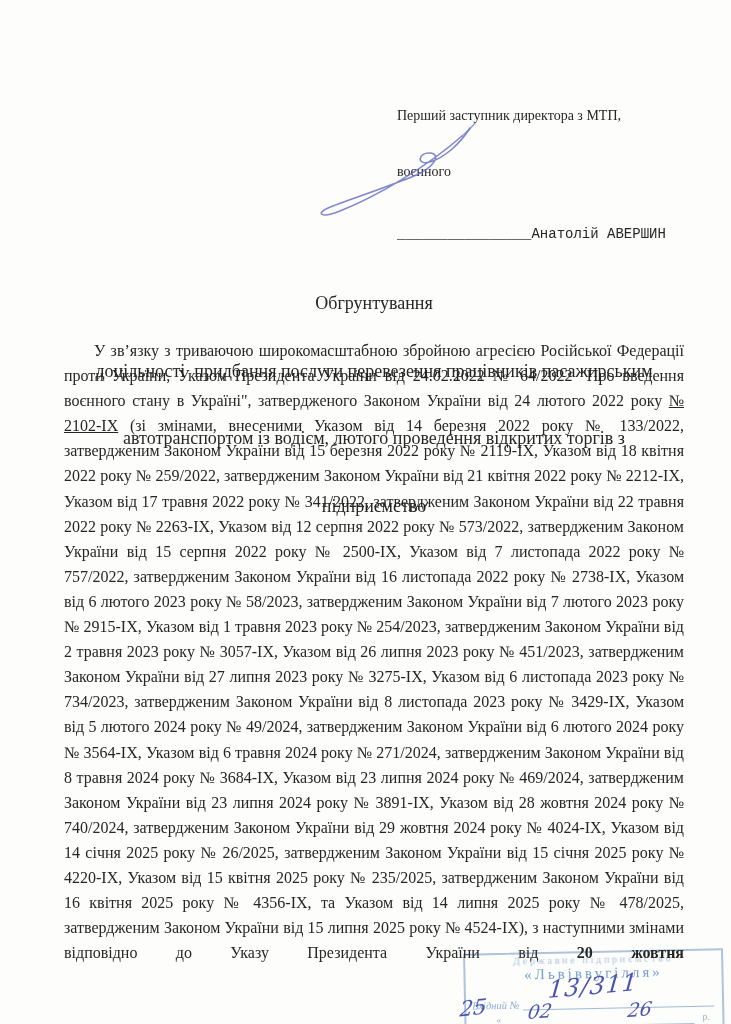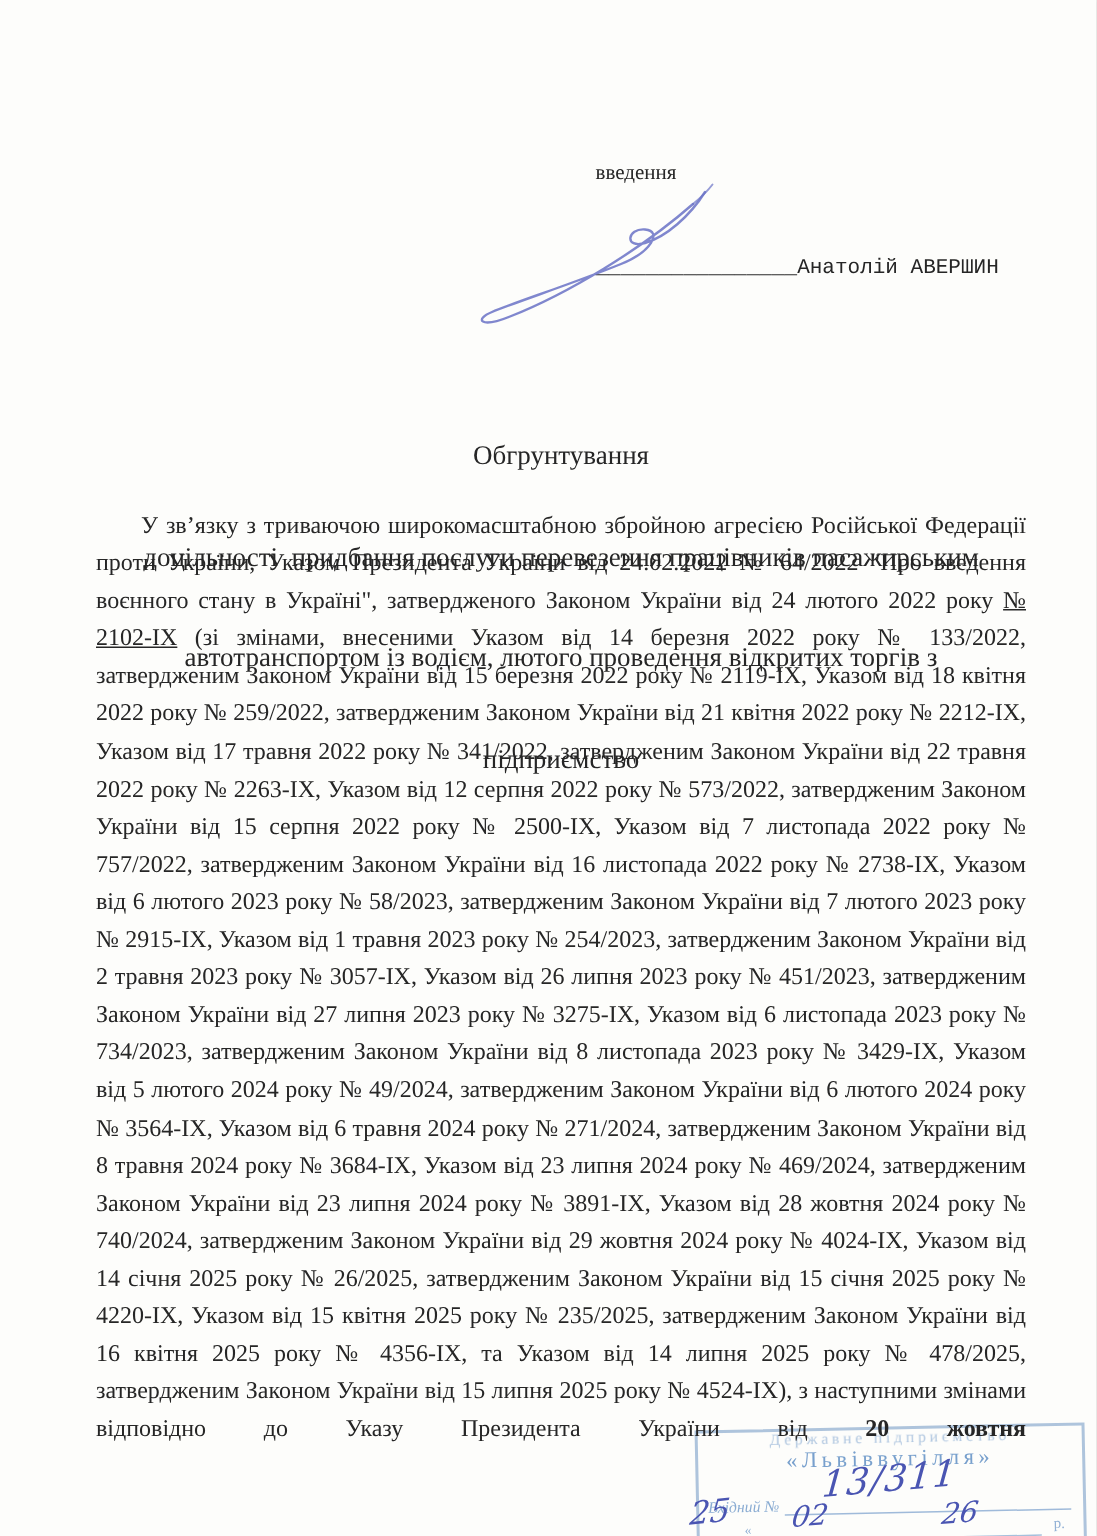--- a/index.html
+++ b/index.html
@@ -84,21 +84,22 @@
   .hw-day    { left:460px; top:996px; font-size:21px; transform:rotate(-6deg) skewX(-12deg); }
   .hw-month  { left:528px; top:1000px; font-size:19px; transform:rotate(-4deg) skewX(-12deg); }
   .hw-year   { left:628px; top:998px; font-size:19px; transform:rotate(-4deg) skewX(-12deg); }
 </style>
 </head>
 <body>
 
 <div class="page">
 
   <div class="approval">
-    <div>введення</div>
+    <div>Перший заступник директора з МТП,</div>
+    <div>воєнного</div>
     <div class="sig-row"><span class="underline-run">________________</span><span>Анатолій АВЕРШИН</span></div>
   </div>
 
   <svg class="signature-svg" viewBox="0 0 175 105">
     <path d="M 158 10 C 148 26 132 40 118 44 C 104 48 106 34 118 35 C 130 36 122 50 102 58 C 70 71 30 84 16 90 C 4 95 8 101 28 93 C 66 78 116 48 150 18" stroke="#6a72c6" stroke-width="1.6" opacity="0.85"></path>
     <path d="M 150 18 C 156 13 160 9 163 5" stroke="#6a72c6" stroke-width="1.3" opacity="0.7"></path>
   </svg>
 
   <div class="doc-title">
     <div>Обгрунтування</div>

